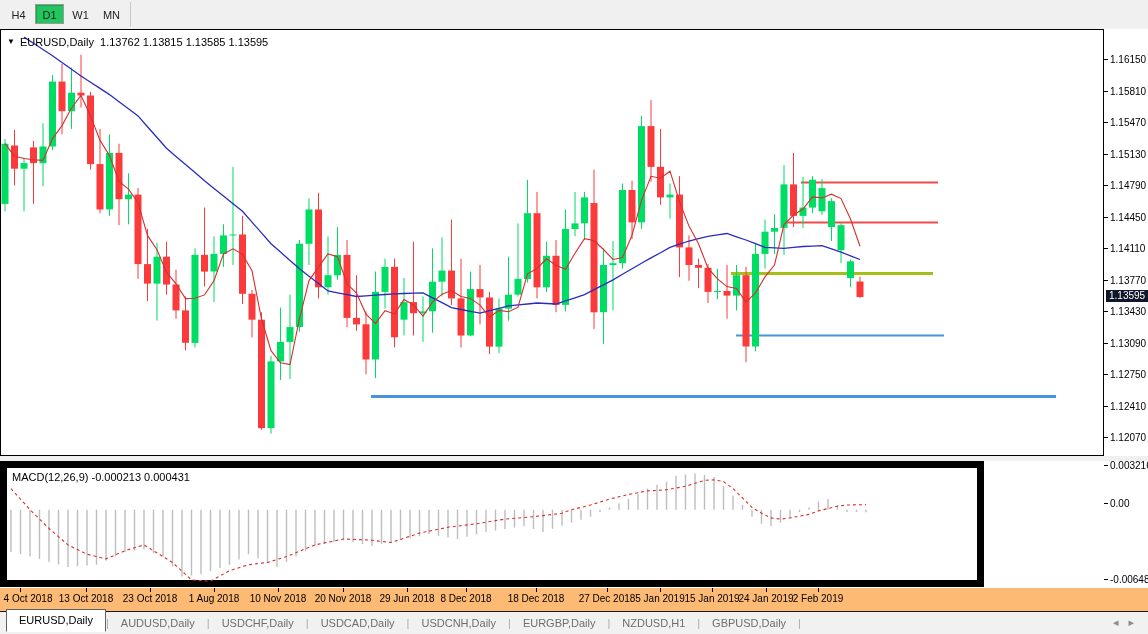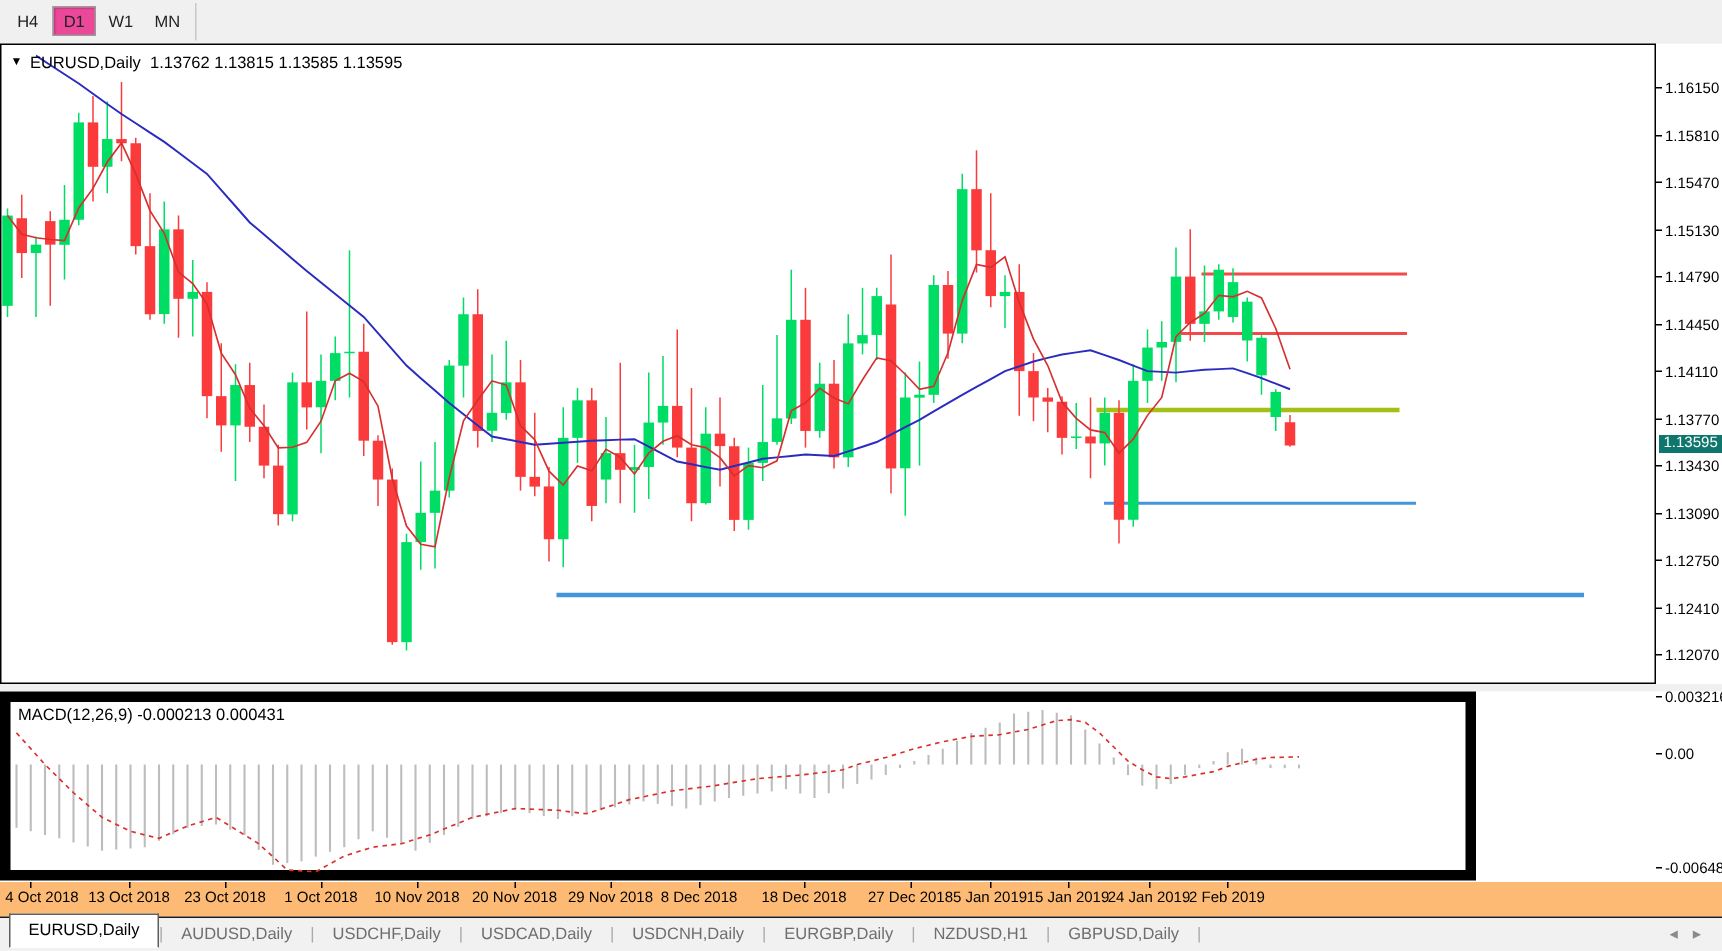--- a/index.html
+++ b/index.html
@@ -1,30 +1,30 @@
 <!DOCTYPE html>
 <html><head>
 <meta charset="utf-8">
 <style>
   html,body{margin:0;padding:0;background:#fff;font-family:"Liberation Sans",sans-serif;}
   #app{position:relative;width:1148px;height:634px;background:#fff;overflow:hidden;}
   
   #toolbar{position:absolute;left:0;top:0;width:1148px;height:29px;background:#f0f0f0;border-bottom:1px solid #e3e3e3;}
   .tf-btn{position:absolute;top:4px;width:29px;height:20px;font-size:11px;color:#222;text-align:center;line-height:20px;
           background:#f0f0f0;border:1px solid #f0f0f0;box-sizing:border-box;cursor:default;}
-  .tf-btn.active{background:#ec4899;border:1px solid #9a9a9a;box-shadow:inset 1px 1px 1px rgba(0,0,0,.18);}
+  .tf-btn.active{background:#22c55e;border:1px solid #9a9a9a;box-shadow:inset 1px 1px 1px rgba(0,0,0,.18);}
   #tb-sep{position:absolute;left:130px;top:2px;width:1px;height:25px;background:#c8c8c8;}
   
   #price-panel{position:absolute;left:0;top:29px;width:1104px;height:427px;border:1px solid #000;box-sizing:border-box;background:#fff;}
   #price-title{position:absolute;left:6px;top:6px;font-size:11px;color:#000;white-space:nowrap;z-index:5;}
   #price-title .tri{display:inline-block;font-size:8px;vertical-align:2px;margin-right:5px;color:#000;}
   #price-axis{position:absolute;left:1104px;top:29px;width:44px;height:427px;background:#fff;overflow:visible;}
   .ax-label{position:absolute;left:0;font-size:10px;color:#000;white-space:nowrap;}
   .ax-label .tick{display:inline-block;width:4px;height:1px;background:#000;vertical-align:3px;margin-right:2px;}
-  #price-tag{position:absolute;left:2px;background:#0f766e;color:#fff;font-size:10px;padding:0 3px 1px 3px;}
+  #price-tag{position:absolute;left:2px;background:#0f172a;color:#fff;font-size:10px;padding:0 3px 1px 3px;}
   #splitter{position:absolute;left:0;top:456px;width:1148px;height:5px;background:#f0f0f0;cursor:row-resize;}
   #macd-panel{position:absolute;left:0;top:461px;width:984px;height:126px;border:7px solid #000000;box-sizing:border-box;background:#fff;}
   #macd-title{position:absolute;left:5px;top:3px;font-size:11px;color:#000;white-space:nowrap;z-index:5;}
   #macd-axis{position:absolute;left:1104px;top:461px;width:44px;height:126px;background:#fff;overflow:visible;}
   
   #date-axis{position:absolute;left:0;top:588px;width:1148px;height:23px;background:#fdba74;overflow:hidden;}
   .d-tick{position:absolute;top:0;width:1px;height:4px;background:#000;}
   .d-label{position:absolute;top:5px;font-size:10px;color:#000;white-space:nowrap;transform:translateX(-50%);}
   #tab-line{position:absolute;left:0;top:611px;width:1148px;height:1px;background:#1a1a1a;}
   
@@ -370,27 +370,27 @@
     </div>
 
   <div id="date-axis">
       <div class="d-tick" style="left: 20px;"></div>
       <div class="d-label" style="left: 28px;">4 Oct 2018</div>
       <div class="d-tick" style="left: 86px;"></div>
       <div class="d-label" style="left: 86px;">13 Oct 2018</div>
       <div class="d-tick" style="left: 150px;"></div>
       <div class="d-label" style="left: 150px;">23 Oct 2018</div>
       <div class="d-tick" style="left: 214px;"></div>
-      <div class="d-label" style="left: 214px;">1 Oct 2018</div>
+      <div class="d-label" style="left: 214px;">1 Aug 2018</div>
       <div class="d-tick" style="left: 278px;"></div>
       <div class="d-label" style="left: 278px;">10 Nov 2018</div>
       <div class="d-tick" style="left: 343px;"></div>
       <div class="d-label" style="left: 343px;">20 Nov 2018</div>
       <div class="d-tick" style="left: 407px;"></div>
-      <div class="d-label" style="left: 407px;">29 Nov 2018</div>
+      <div class="d-label" style="left: 407px;">29 Jun 2018</div>
       <div class="d-tick" style="left: 466px;"></div>
       <div class="d-label" style="left: 466px;">8 Dec 2018</div>
       <div class="d-tick" style="left: 536px;"></div>
       <div class="d-label" style="left: 536px;">18 Dec 2018</div>
       <div class="d-tick" style="left: 607px;"></div>
       <div class="d-label" style="left: 607px;">27 Dec 2018</div>
       <div class="d-tick" style="left: 660px;"></div>
       <div class="d-label" style="left: 660px;">5 Jan 2019</div>
       <div class="d-tick" style="left: 712px;"></div>
       <div class="d-label" style="left: 712px;">15 Jan 2019</div>

